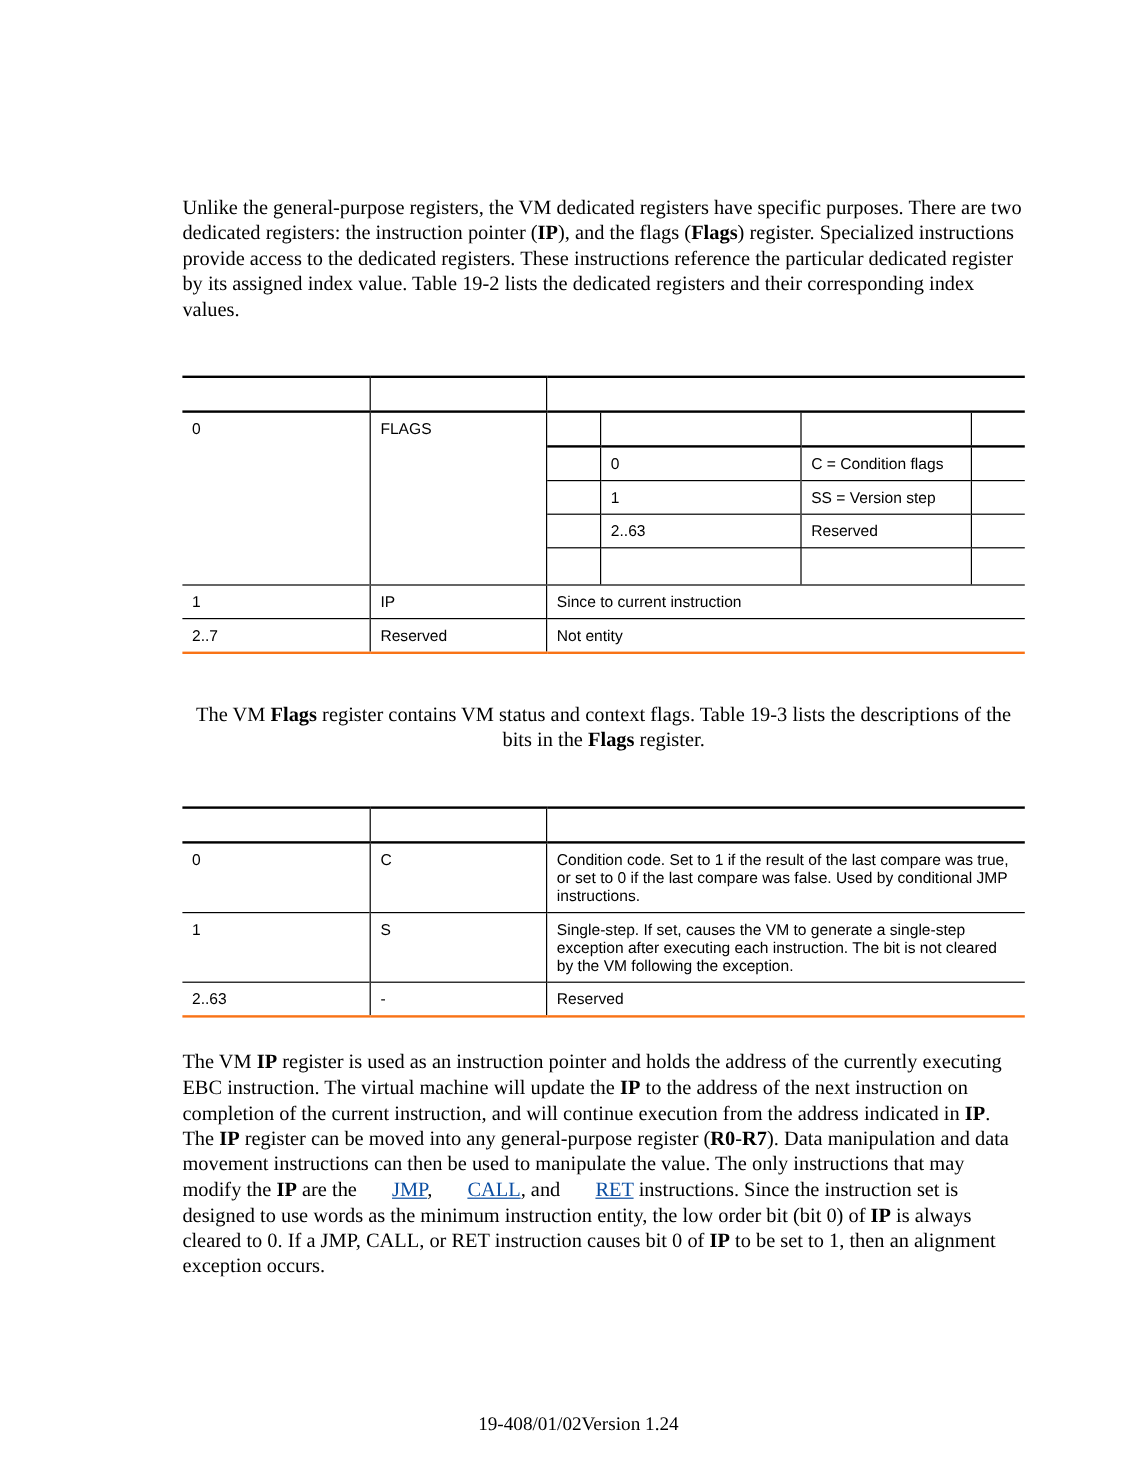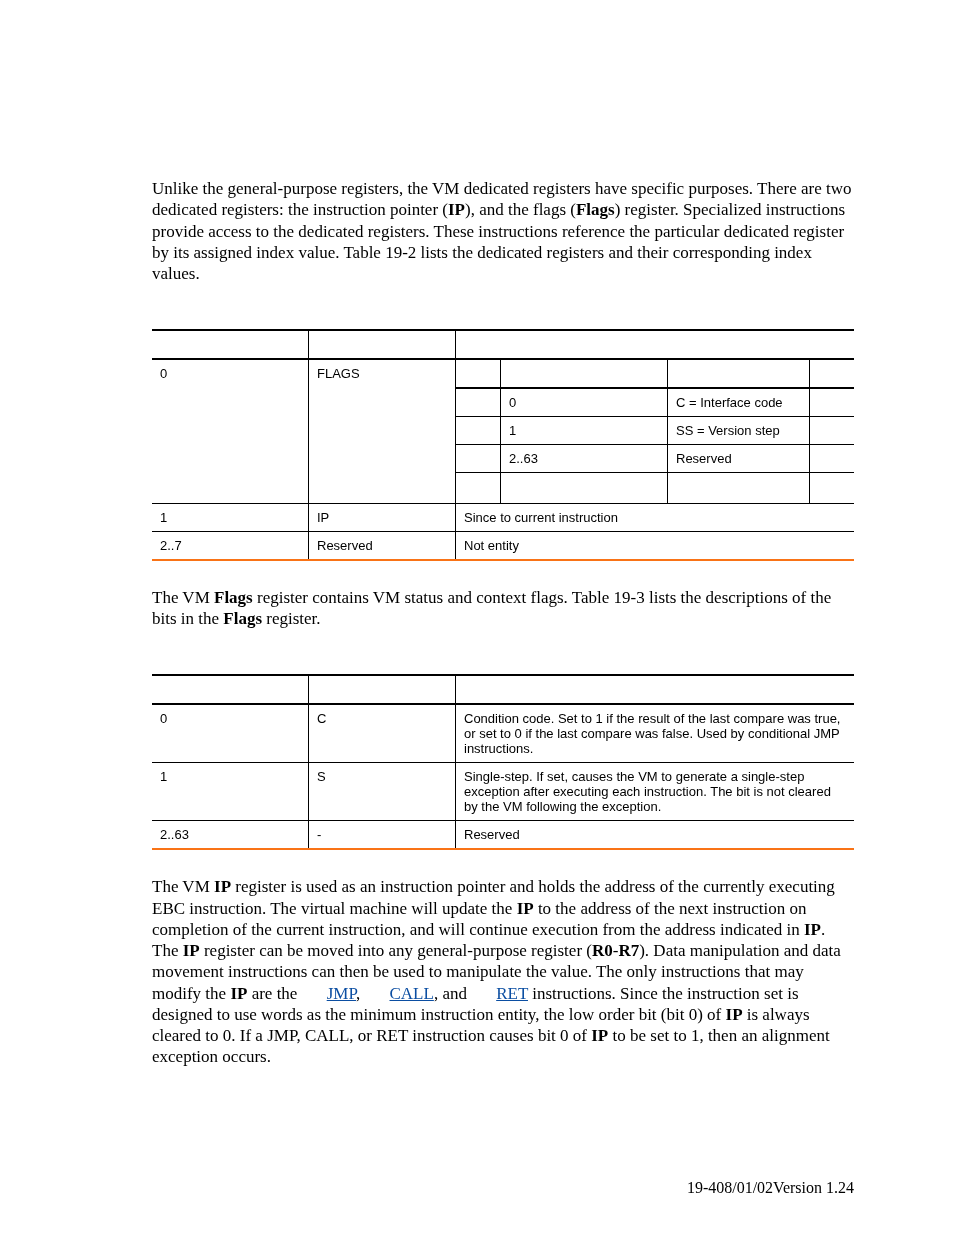--- a/index.html
+++ b/index.html
@@ -3,21 +3,21 @@
 <meta charset="utf-8">
 <style>
   html,body{margin:0;padding:0;background:#fff;}
   body{
     width:954px;height:1235px;
     font-family:"Times New Roman",Times,serif;
     color:#000;
     position:relative;
   }
   .page{
-    padding:60px 100px 0 152px;
+    padding:44px 100px 0 152px;
     box-sizing:border-box;
     width:954px;
   }
   .header-title{
     font-family:Arial,Helvetica,sans-serif;
     font-weight:bold;
     font-size:13px;
     color:#fff;
   }
   .logo{
@@ -70,21 +70,21 @@
   }
   tr.last td{border-bottom:2px solid #f97316;}
   td.vsep{border-right:1px solid #000;}
   th.vsep{border-right:1px solid #000;}
   
   table.inner{margin:0;width:100%;}
   table.inner th,table.inner td{font-size:13px;}
   .footer{
     position:absolute;
     bottom:38px;left:0;width:954px;
-    display:flex;justify-content:flex-end;
+    display:flex;justify-content:center;
     padding:0 100px 0 110px;
     box-sizing:border-box;
     font-family:"Times New Roman",Times,serif;
     font-size:16px;
   }
 </style>
 </head>
 <body>
 
 <div class="page">
@@ -115,21 +115,21 @@
             <tbody>
                   <tr>
               <th class="vsep" style="width:28px;border-top:none;"></th>
               <th class="vsep" style="width:150px;border-top:none;">Bit</th>
               <th style="border-top:none;">Description</th>
               <th style="width:28px;border-top:none;border-left:1px solid #000;"></th>
             </tr>
             <tr>
               <td class="vsep"></td>
               <td class="vsep">0</td>
-              <td>C = Interface code</td>
+              <td>C = Condition flags</td>
               <td style="border-left:1px solid #000;"></td>
             </tr>
             <tr>
               <td class="vsep"></td>
               <td class="vsep">1</td>
               <td>SS = Version step</td>
               <td style="border-left:1px solid #000;"></td>
             </tr>
             <tr>
               <td class="vsep" style="border-bottom:1px solid #000;"></td>
@@ -154,21 +154,21 @@
         <td>Since to current instruction</td>
       </tr>
       <tr class="last">
         <td class="vsep">2..7</td>
         <td class="vsep">Reserved</td>
         <td>Not entity</td>
       </tr>
     </tbody>
       </table>
 
-    <p style="margin-top:26px;">
+    <p style="margin-top:40px;text-align:center;">
       <span>The VM </span><b>Flags</b><span> register contains VM status and context flags. Table 19-3 lists the descriptions of the bits in the </span><b>Flags</b><span> register.</span>
     </p>
 
     <div class="table-caption">Table 19-3. VM Flags Register</div>
     <table>
       <tbody>
           <tr>
         <th class="vsep" style="width:140px;">Bit</th>
         <th class="vsep" style="width:130px;">Flag</th>
         <th>Description</th>

